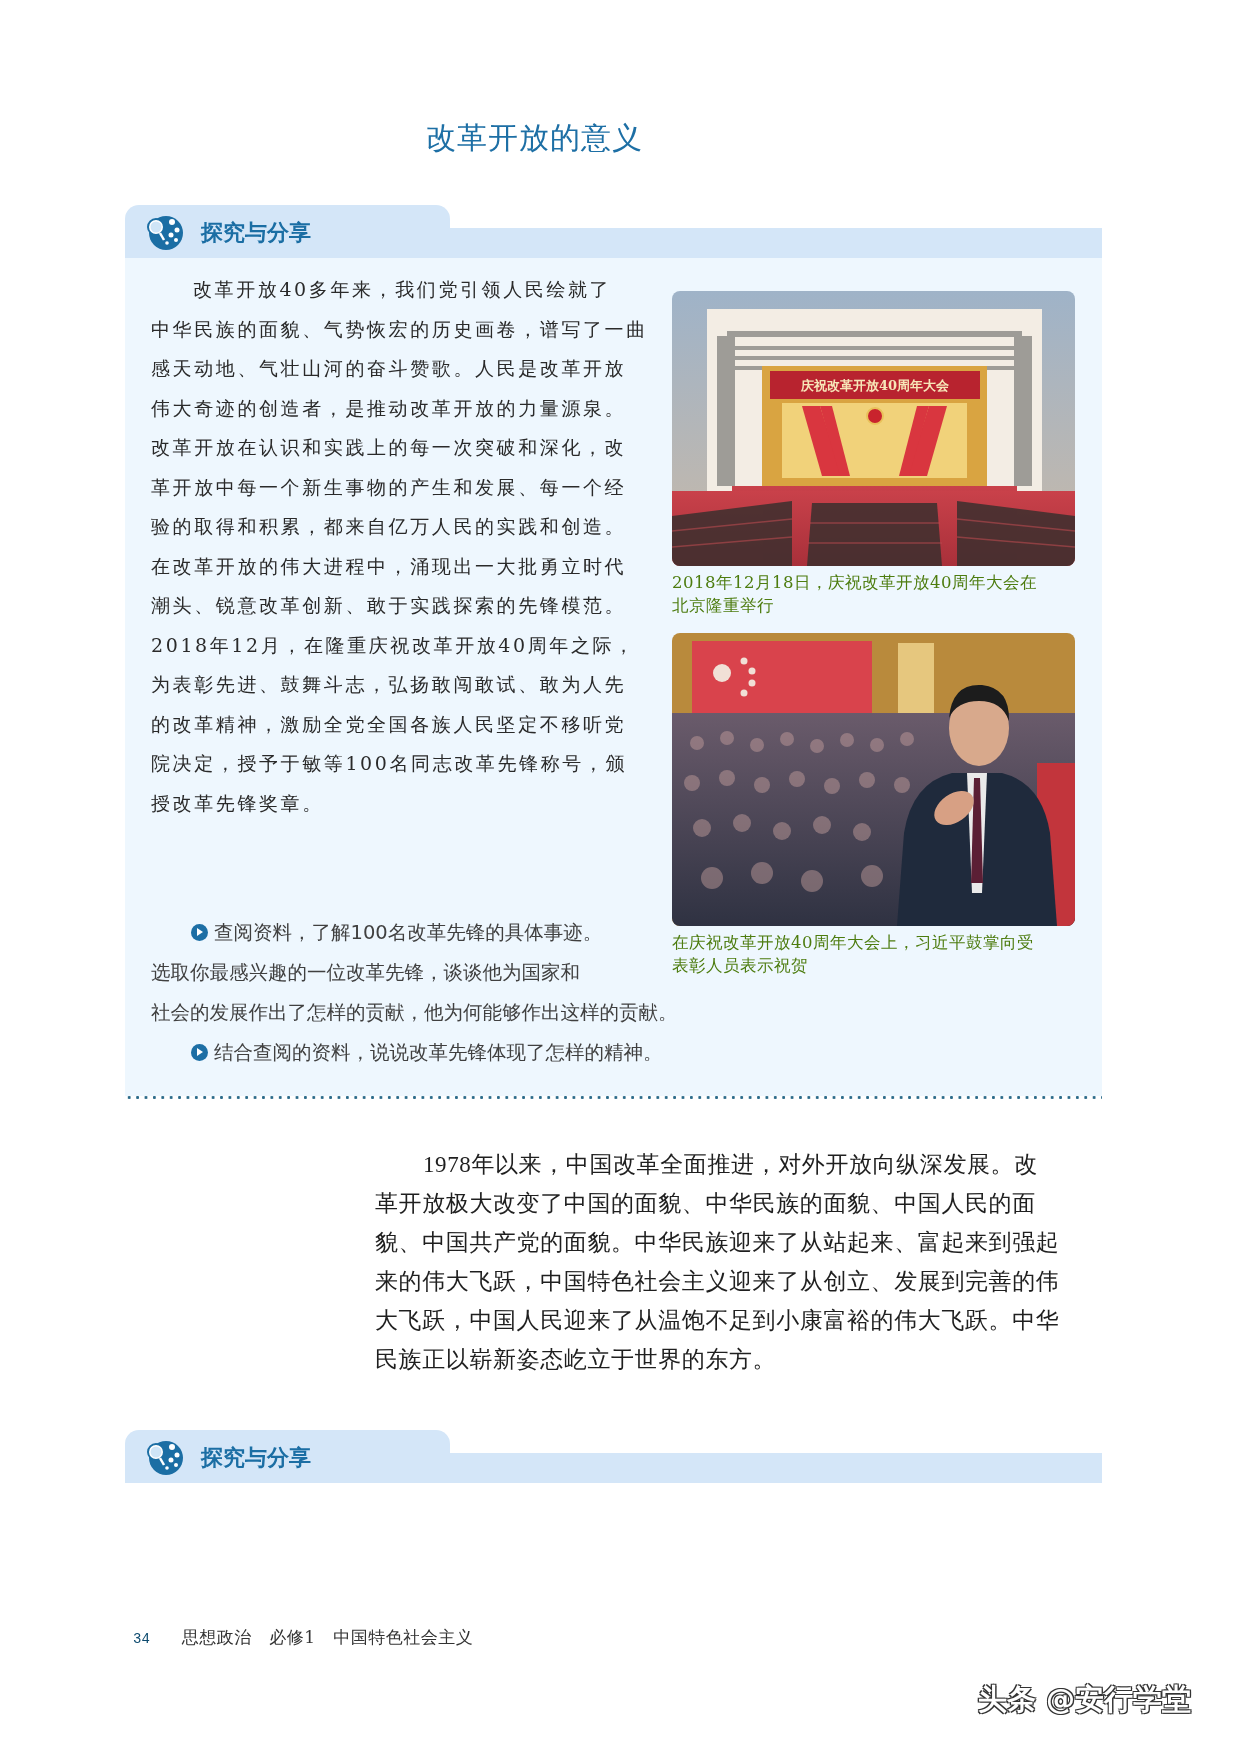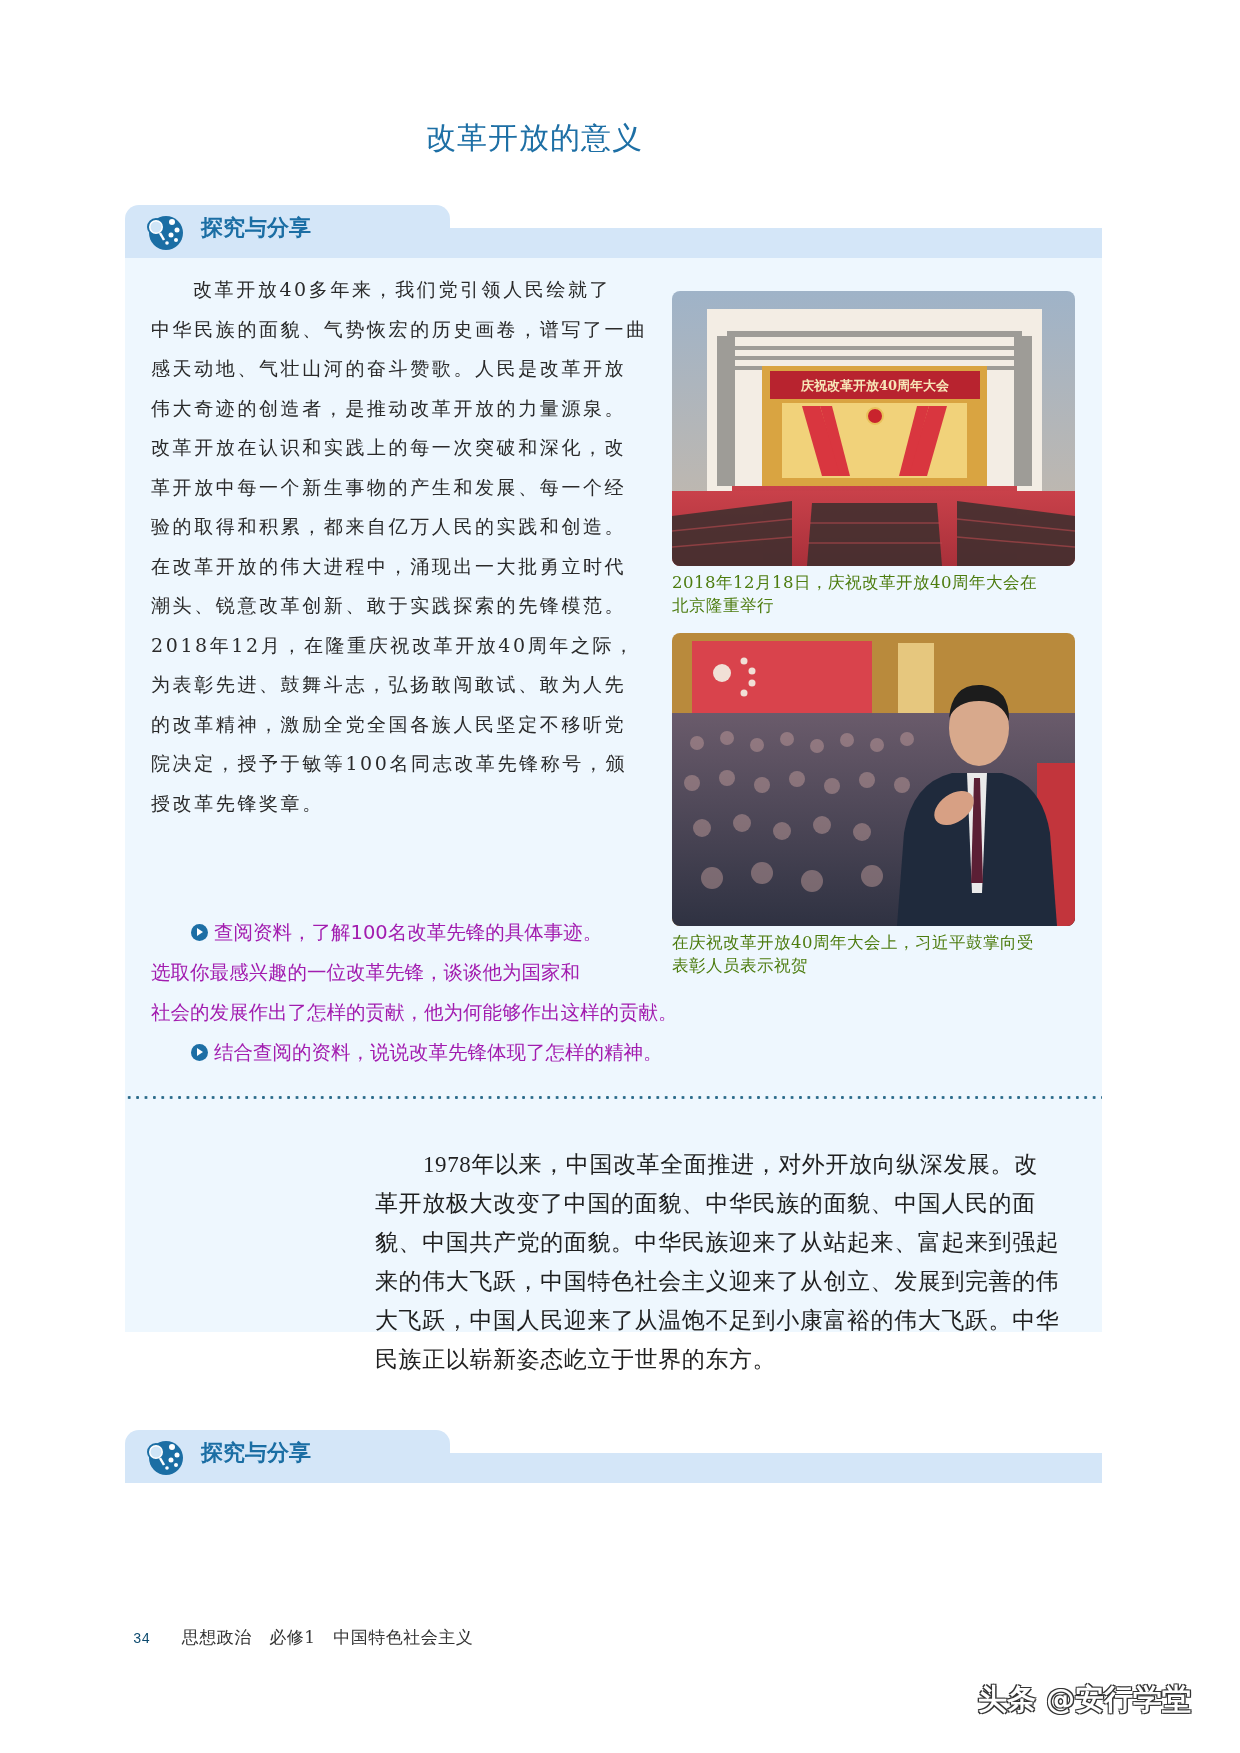--- a/index.html
+++ b/index.html
@@ -15,39 +15,39 @@
     .box { position: absolute; left: 125px; width: 977px; }
     .box-tab {
       position: absolute; left: 0; top: 0; width: 325px; height: 50px; background: #d4e6f8;
       border-radius: 14px 14px 0 0;
     }
     .box-band {
       position: absolute; left: 0; top: 23px; width: 977px; height: 30px; background: #d4e6f8;
     }
     .box-body { position: absolute; left: 0; top: 53px; width: 977px; background: #eef7fe; }
     .box-header {
-      position: absolute; left: 20px; top: 8px; display: flex; gap: 16px; z-index: 2;
+      position: absolute; left: 20px; top: 8px; display: flex; align-items: center; gap: 16px; z-index: 2;
     }
     .box-header .icon { width: 40px; height: 40px; }
     .box-header .label {
       font-family: "DejaVu Sans", sans-serif; font-weight: bold; font-size: 22px; color: #1b6ea4;
     }
     .body-text {
       font-size: 19px; line-height: 39.5px; letter-spacing: 2.6px; color: #2a2a2a;
     }
     .para1 { position: absolute; left: 26px; top: 12px; width: 610px; }
     .para1 .indent { display: inline-block; width: 42px; }
     .photo {
       position: absolute; border-radius: 8px; overflow: hidden;
     }
     .caption {
       position: absolute; font-size: 16.5px; line-height: 23px; color: #4d7c0f; letter-spacing: 0.5px;
     }
     .task {
-      font-family: "DejaVu Sans", sans-serif; font-size: 19.5px; line-height: 40px; color: #a21caf;
+      font-family: "DejaVu Sans", sans-serif; font-size: 19.5px; line-height: 40px; color: #404040;
     }
     .task .bullet {
       display: inline-block; width: 17px; height: 17px; border-radius: 50%; background: #1d6fa5;
       vertical-align: -2px; margin-right: 6px; position: relative;
     }
     .task .bullet::after {
       content: ""; position: absolute; left: 6px; top: 4px; border-left: 6px solid #fff;
       border-top: 4.5px solid transparent; border-bottom: 4.5px solid transparent;
     }
     .dotted {
@@ -92,21 +92,21 @@
       <line x1="15" y1="20" x2="19" y2="27" stroke="#ffffff" stroke-width="2.5"></line>
       <circle cx="27" cy="9" r="3" fill="#ffffff"></circle>
       <circle cx="32" cy="17" r="2.5" fill="#ffffff"></circle>
       <circle cx="26" cy="22" r="2.5" fill="#ffffff"></circle>
       <circle cx="31" cy="27" r="2" fill="#ffffff"></circle>
       <circle cx="22" cy="30" r="1.8" fill="#ffffff"></circle>
     </svg>
     <span class="label">探究与分享</span>
   </div>
 
-  <div class="box-body" style="height:1074px;">
+  <div class="box-body" style="height:838px;">
 
     <div class="para1 body-text">
       <div><span class="indent"></span><span>改革开放40多年来，我们党引领人民绘就了</span></div>
       <div>中华民族的面貌、气势恢宏的历史画卷，谱写了一曲</div>
       <div>感天动地、气壮山河的奋斗赞歌。人民是改革开放</div>
       <div>伟大奇迹的创造者，是推动改革开放的力量源泉。</div>
       <div>改革开放在认识和实践上的每一次突破和深化，改</div>
       <div>革开放中每一个新生事物的产生和发展、每一个经</div>
       <div>验的取得和积累，都来自亿万人民的实践和创造。</div>
       <div>在改革开放的伟大进程中，涌现出一大批勇立时代</div>

